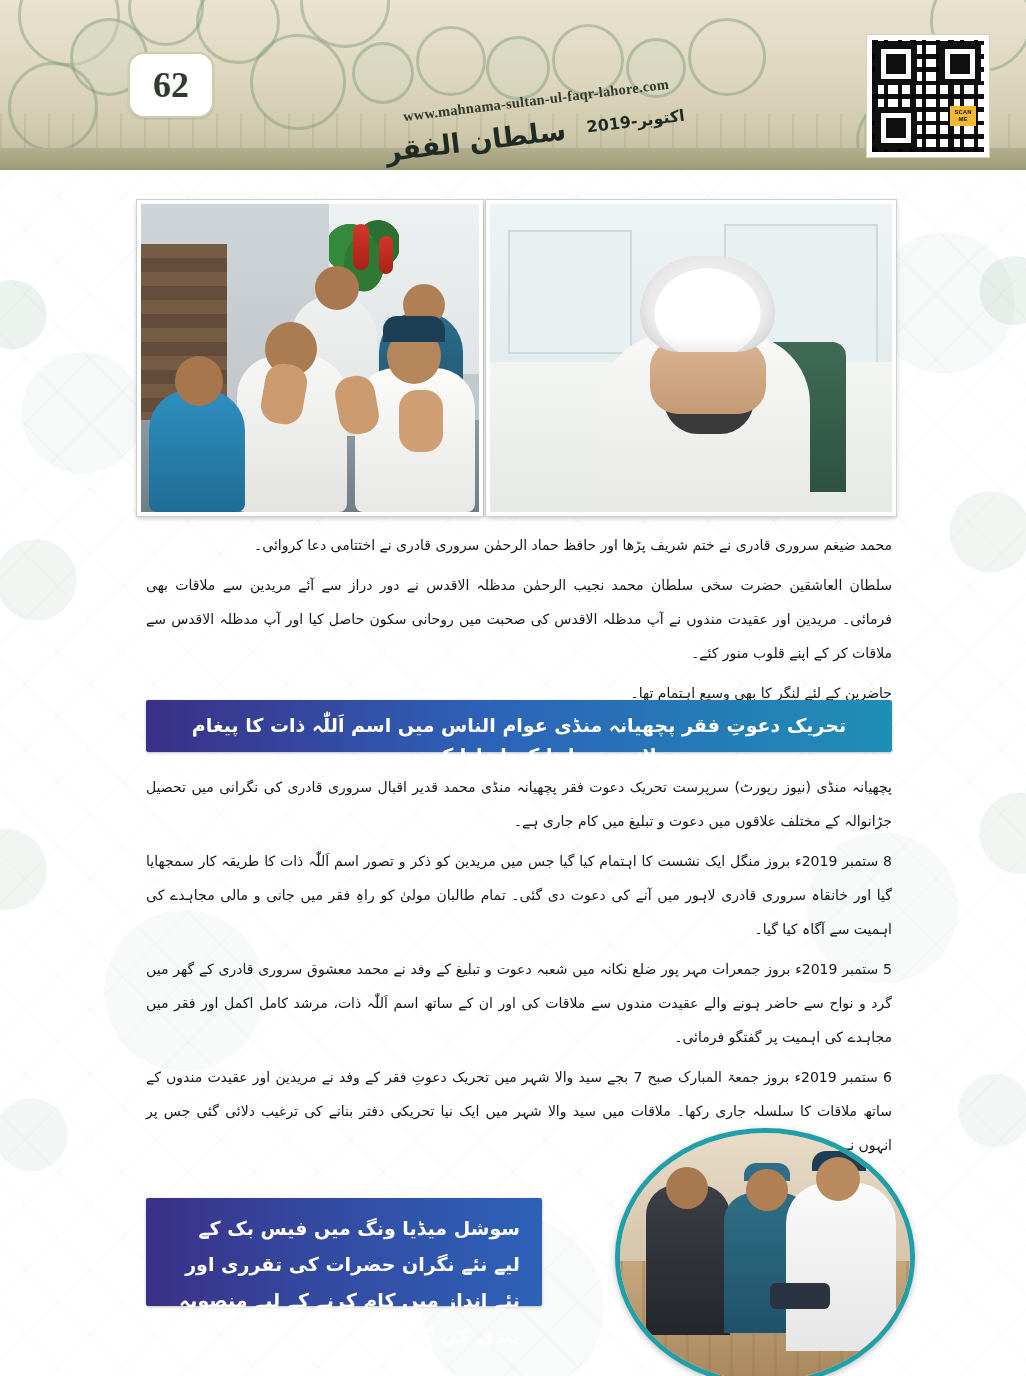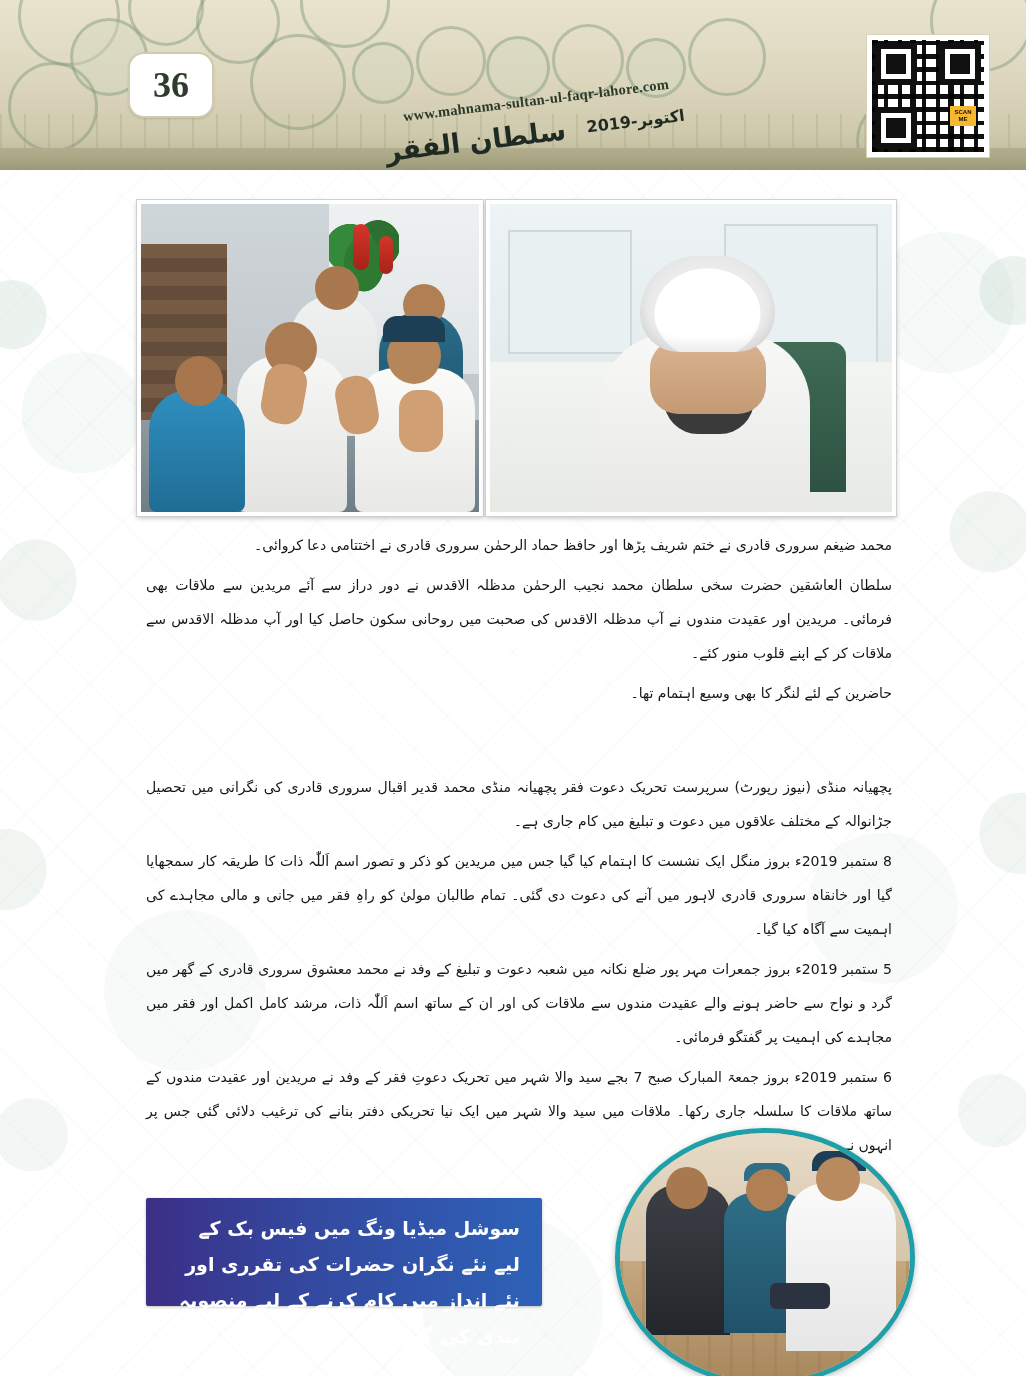--- a/index.html
+++ b/index.html
@@ -451,21 +451,21 @@
       <div class="ring solid" style="left:626px; top:38px;  width:54px;  height:54px;"></div>
       <div class="ring" style="left:688px; top:18px;  width:72px;  height:72px;"></div>
       <div class="ring" style="left:300px; top:-42px; width:84px;  height:84px;"></div>
       <div class="ring" style="left:128px; top:-30px; width:70px;  height:70px;"></div>
       <div class="ring" style="left:930px; top:-30px; width:96px;  height:96px;"></div>
       <div class="ring" style="left:856px; top:98px;  width:80px;  height:80px;"></div>
     </div>
     <div class="header-motif"></div>
     <div class="header-strip-bottom"></div>
 
-    <div class="page-number">36</div>
+    <div class="page-number">62</div>
 
     <div class="site-url">www.mahnama-sultan-ul-faqr-lahore.com</div>
 
     <div class="masthead">
       <span class="issue">اکتوبر-2019</span>
       <span class="title">سلطان الفقر</span>
     </div>
 
     <div class="qr-wrap">
       <div class="qr">
@@ -519,20 +519,21 @@
       <div class="sr-turban"></div>
     </div>
   </div>
 
   <div class="body-text" style="top: 528px;">
     <p class="para justified">محمد ضیغم سروری قادری نے ختم شریف پڑھا اور حافظ حماد الرحمٰن سروری قادری نے اختتامی دعا کروائی۔</p>
     <p class="para justified">سلطان العاشقین حضرت سخی سلطان محمد نجیب الرحمٰن مدظلہ الاقدس نے دور دراز سے آئے مریدین سے ملاقات بھی فرمائی۔ مریدین اور عقیدت مندوں نے آپ مدظلہ الاقدس کی صحبت میں روحانی سکون حاصل کیا اور آپ مدظلہ الاقدس سے ملاقات کر کے اپنے قلوب منور کئے۔</p>
     <p class="para justified">حاضرین کے لئے لنگر کا بھی وسیع اہتمام تھا۔</p>
   </div>
 
+  <div class="headline h1">تحریک دعوتِ فقر پچھیانہ منڈی عوام الناس میں اسم اَللّٰہ ذات کا پیغام پھیلانے میں اپنا کردار ادا کر رہی ہے</div>
 
   <div class="body-text" style="top: 770px;">
     <p class="para justified">پچھیانہ منڈی (نیوز رپورٹ) سرپرست تحریک دعوت فقر پچھیانہ منڈی محمد قدیر اقبال سروری قادری کی نگرانی میں تحصیل جڑانوالہ کے مختلف علاقوں میں دعوت و تبلیغ میں کام جاری ہے۔</p>
     <p class="para justified">8 ستمبر 2019ء بروز منگل ایک نشست کا اہتمام کیا گیا جس میں مریدین کو ذکر و تصور اسم اَللّٰہ ذات کا طریقہ کار سمجھایا گیا اور خانقاہ سروری قادری لاہور میں آنے کی دعوت دی گئی۔ تمام طالبان مولیٰ کو راہِ فقر میں جانی و مالی مجاہدے کی اہمیت سے آگاہ کیا گیا۔</p>
     <p class="para justified">5 ستمبر 2019ء بروز جمعرات مہر پور ضلع نکانہ میں شعبہ دعوت و تبلیغ کے وفد نے محمد معشوق سروری قادری کے گھر میں گرد و نواح سے حاضر ہونے والے عقیدت مندوں سے ملاقات کی اور ان کے ساتھ اسم اَللّٰہ ذات، مرشد کامل اکمل اور فقر میں مجاہدے کی اہمیت پر گفتگو فرمائی۔</p>
     <p class="para justified">6 ستمبر 2019ء بروز جمعۃ المبارک صبح 7 بجے سید والا شہر میں تحریک دعوتِ فقر کے وفد نے مریدین اور عقیدت مندوں کے ساتھ ملاقات کا سلسلہ جاری رکھا۔ ملاقات میں سید والا شہر میں ایک نیا تحریکی دفتر بنانے کی ترغیب دلائی گئی جس پر انہوں نے رضامندی کا اظہار کیا۔</p>
   </div>
 
   <div class="photo-circle">
     <div class="circ-scene">

